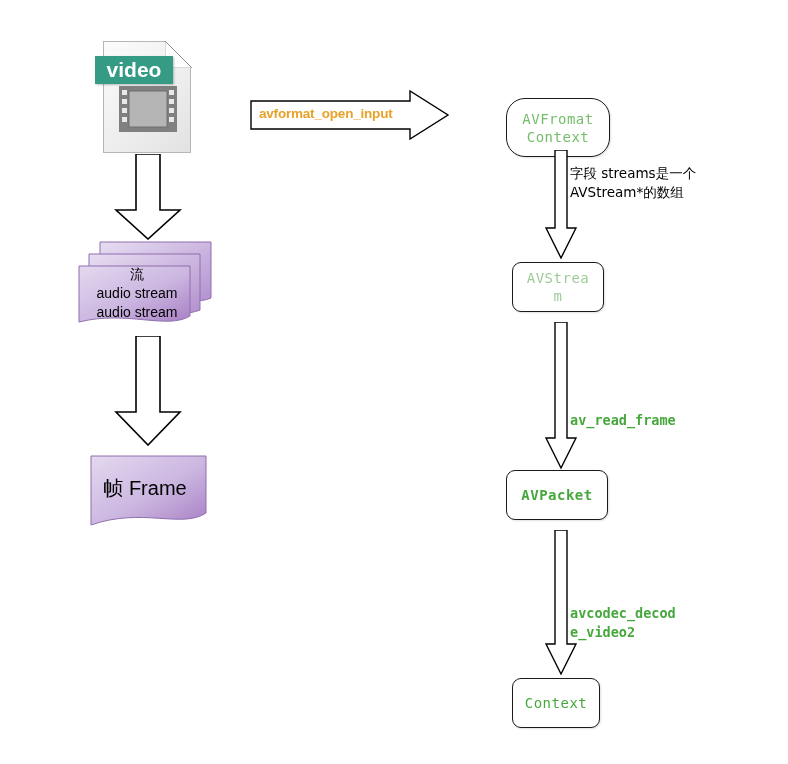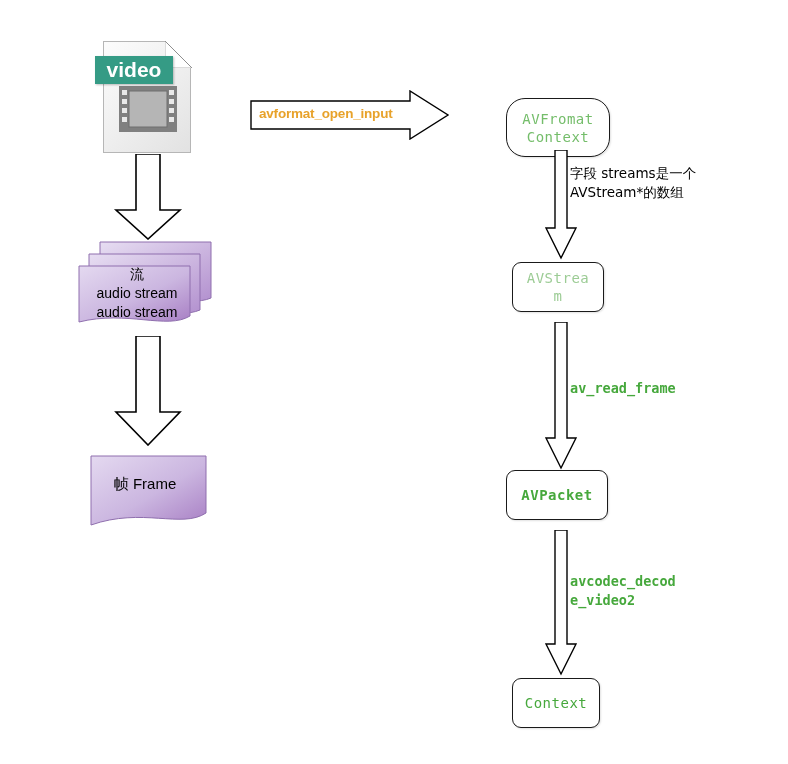--- a/index.html
+++ b/index.html
@@ -55,21 +55,21 @@
     text-align: center;
     font-size: 14px;
     color: #000000;
     line-height: 19px;
     font-family: "Liberation Sans", sans-serif;
   }
   .doc-single { left: 90px; top: 455px; width: 118px; height: 78px; }
   .single-text {
     left: 90px; top: 475px; width: 110px;
     text-align: center;
-    font-size: 15px;
+    font-size: 20px;
     color: #000000;
     font-family: "Liberation Sans", sans-serif;
   }
 
   
   .blockarrow svg { display: block; }
 
   
   .node-box {
     background: #ffffff;
@@ -90,20 +90,21 @@
     letter-spacing: 0.5px;
   }
 
   
   .edge-label {
     font-family: "DejaVu Sans Mono", "Liberation Mono", monospace;
     font-size: 13.5px;
     line-height: 19px;
     white-space: pre-line;
     font-weight: bold;
+    margin-top: 32px;
   }
   .edge-label-cjk {
     font-family: "DejaVu Sans", "Liberation Sans", sans-serif;
     font-size: 13.5px;
     line-height: 19px;
     white-space: pre-line;
     color: #000000;
   }
 
   

